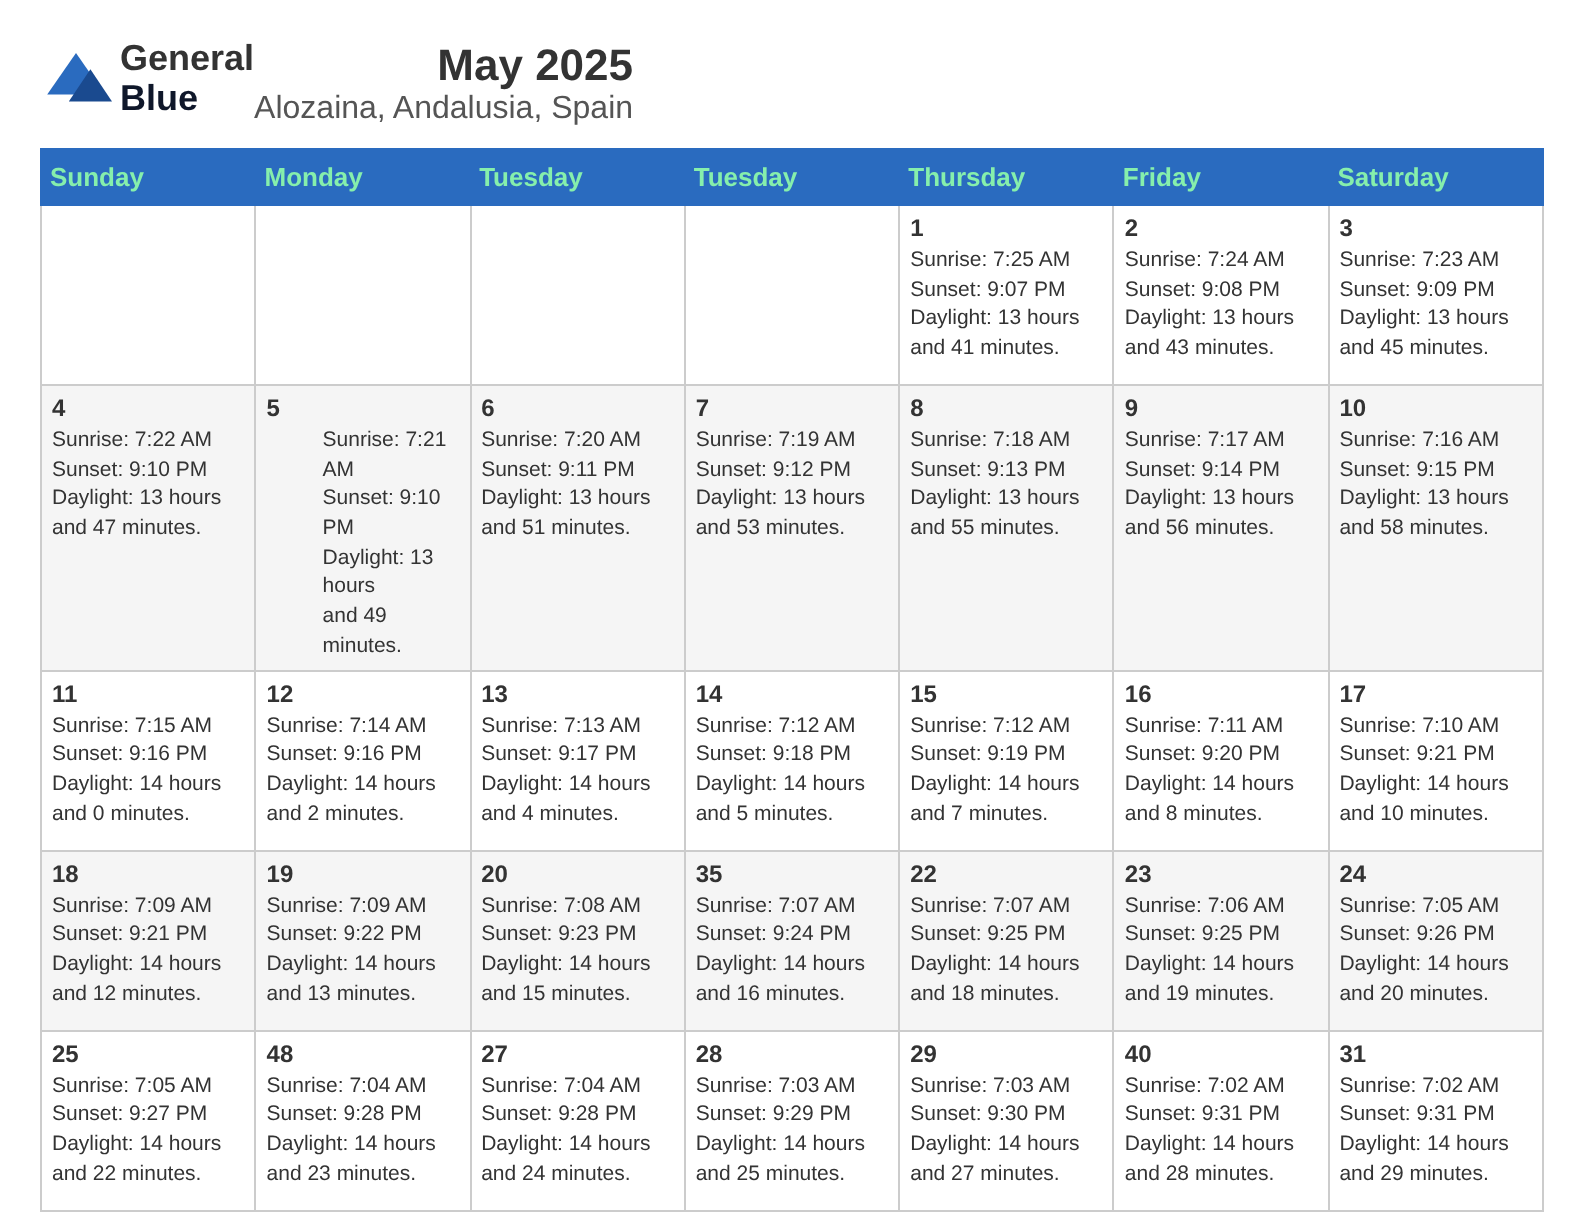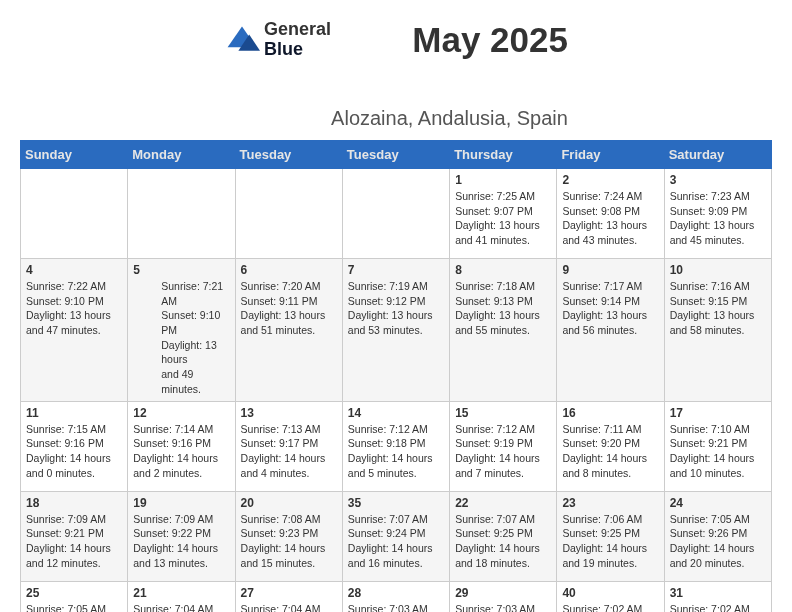--- a/index.html
+++ b/index.html
@@ -5,21 +5,21 @@
     * { box-sizing: border-box; margin: 0; padding: 0; }
     body {
       font-family: Arial, sans-serif;
       background: #fff;
       width: 792px;
       min-height: 612px;
       padding: 20px;
     }
     .header {
       display: flex;
-      justify-content: center;
+      justify-content: flex-start;
       align-items: flex-start;
       margin-bottom: 10px;
     }
     .logo {
       display: flex;
       align-items: center;
       gap: 4px;
     }
     .logo-text {
       display: flex;
@@ -31,39 +31,38 @@
     .logo-text .general { color: #333; }
     .logo-text .blue { color: #0f172a; }
     .logo-icon {
       width: 36px;
       height: 36px;
     }
     .title-block {
       text-align: right;
     }
     .month-year {
-      font-size: 35px;
+      font-size: 22px;
       font-weight: bold;
       color: #333;
     }
     .location {
-      font-size: 20px;
+      font-size: 16px;
       color: #555;
-      margin-top: 47px;
     }
     table {
       width: 100%;
       border-collapse: collapse;
       table-layout: fixed;
     }
     thead tr {
       background-color: #2a6bbf;
     }
     thead th {
-      color: #e5e5e5;
+      color: #86efac;
       font-size: 13px;
       font-weight: bold;
       padding: 6px 4px;
       text-align: left;
       border: 1px solid #2a6bbf;
     }
     tbody tr {
       vertical-align: top;
     }
     tbody td {
@@ -306,21 +305,21 @@
       </tr>
       <tr>
         <td>
           <div class="day-num">25</div>
           <div class="day-info" style="white-space: pre-line;">Sunrise: 7:05 AM
 Sunset: 9:27 PM
 Daylight: 14 hours
 and 22 minutes.</div>
         </td>
         <td>
-          <div class="day-num">21</div>
+          <div class="day-num">48</div>
           <div class="day-info" style="white-space: pre-line;">Sunrise: 7:04 AM
 Sunset: 9:28 PM
 Daylight: 14 hours
 and 23 minutes.</div>
         </td>
         <td>
           <div class="day-num">27</div>
           <div class="day-info" style="white-space: pre-line;">Sunrise: 7:04 AM
 Sunset: 9:28 PM
 Daylight: 14 hours

